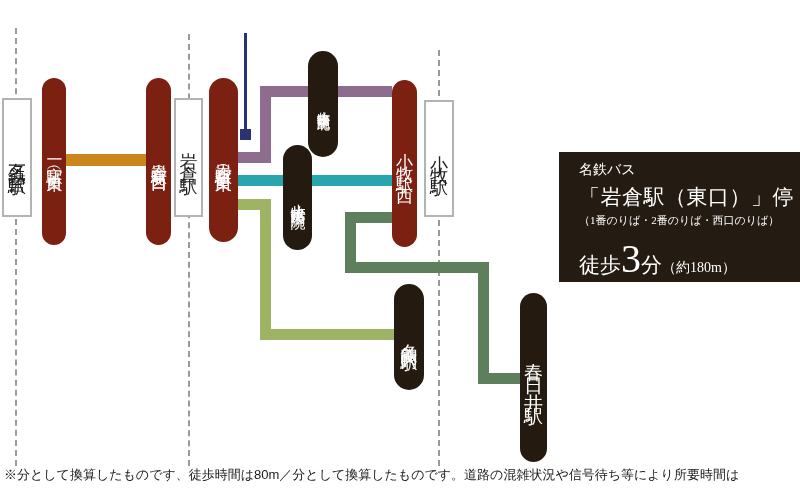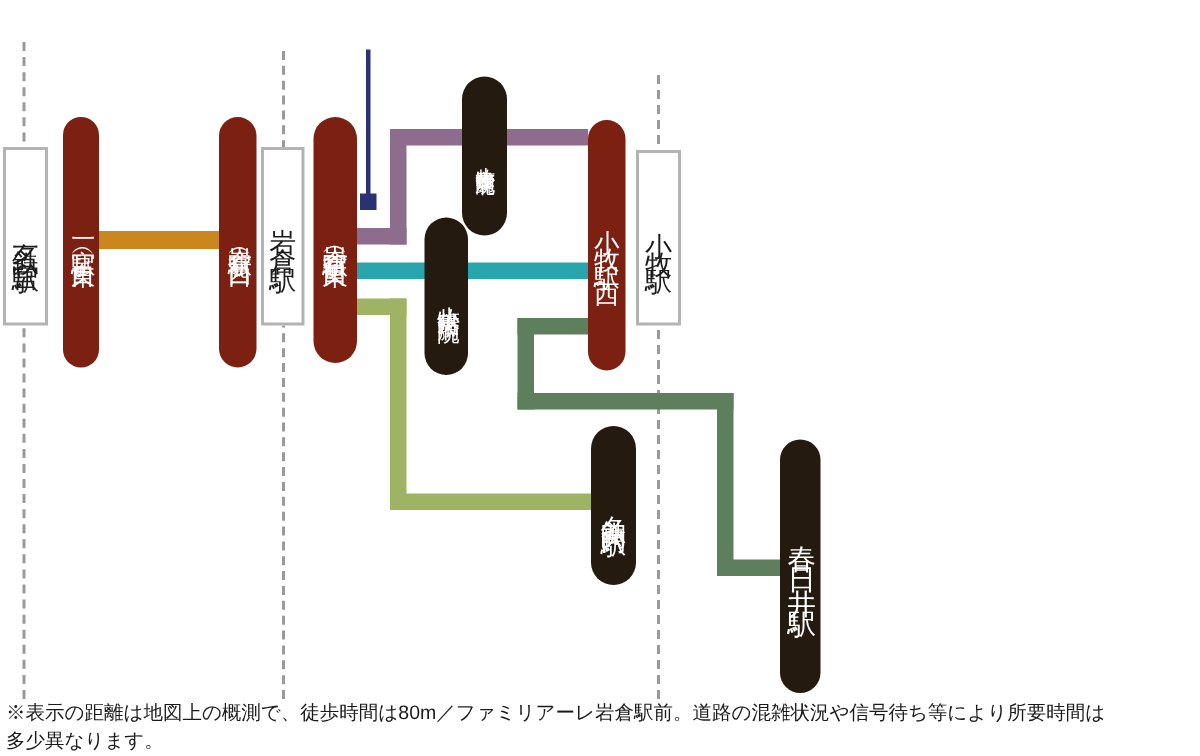--- a/index.html
+++ b/index.html
@@ -133,19 +133,27 @@
     <span class="vtext">小牧駅</span>
   </div>
   <div class="station capsule-blk st-man">
     <span class="vtext">名鉄間内駅</span>
   </div>
   <div class="station capsule-blk st-kas">
     <span class="vtext">春日井駅</span>
   </div>
 
 
+  <div class="panel">
+    <div class="p-company">名鉄バス</div>
+    <div class="p-stop">「岩倉駅（東口）」停</div>
+    <div class="p-platforms">（1番のりば・2番のりば・西口のりば）</div>
+    <div class="p-walk">
+      <span class="w-label">徒歩</span><span class="w-min">3</span><span class="w-suffix">分</span><span class="w-dist">（約180m）</span>
+    </div>
+    <div class="p-note">※「1番のりば」まで</div>
+  </div>
 
   <div class="footnote">
-    <div>※表示の距離は地図上の概測で、徒歩時間は80m／ファミリアーレ岩倉駅前。道路の混雑状況や信号待ち等により所要時間は</div>
-    <div>多少異なります。</div>
+    <div>※分として換算したものです、徒歩時間は80m／分として換算したものです。道路の混雑状況や信号待ち等により所要時間は</div>
   </div>
 
 </div>
 
 </body></html>

